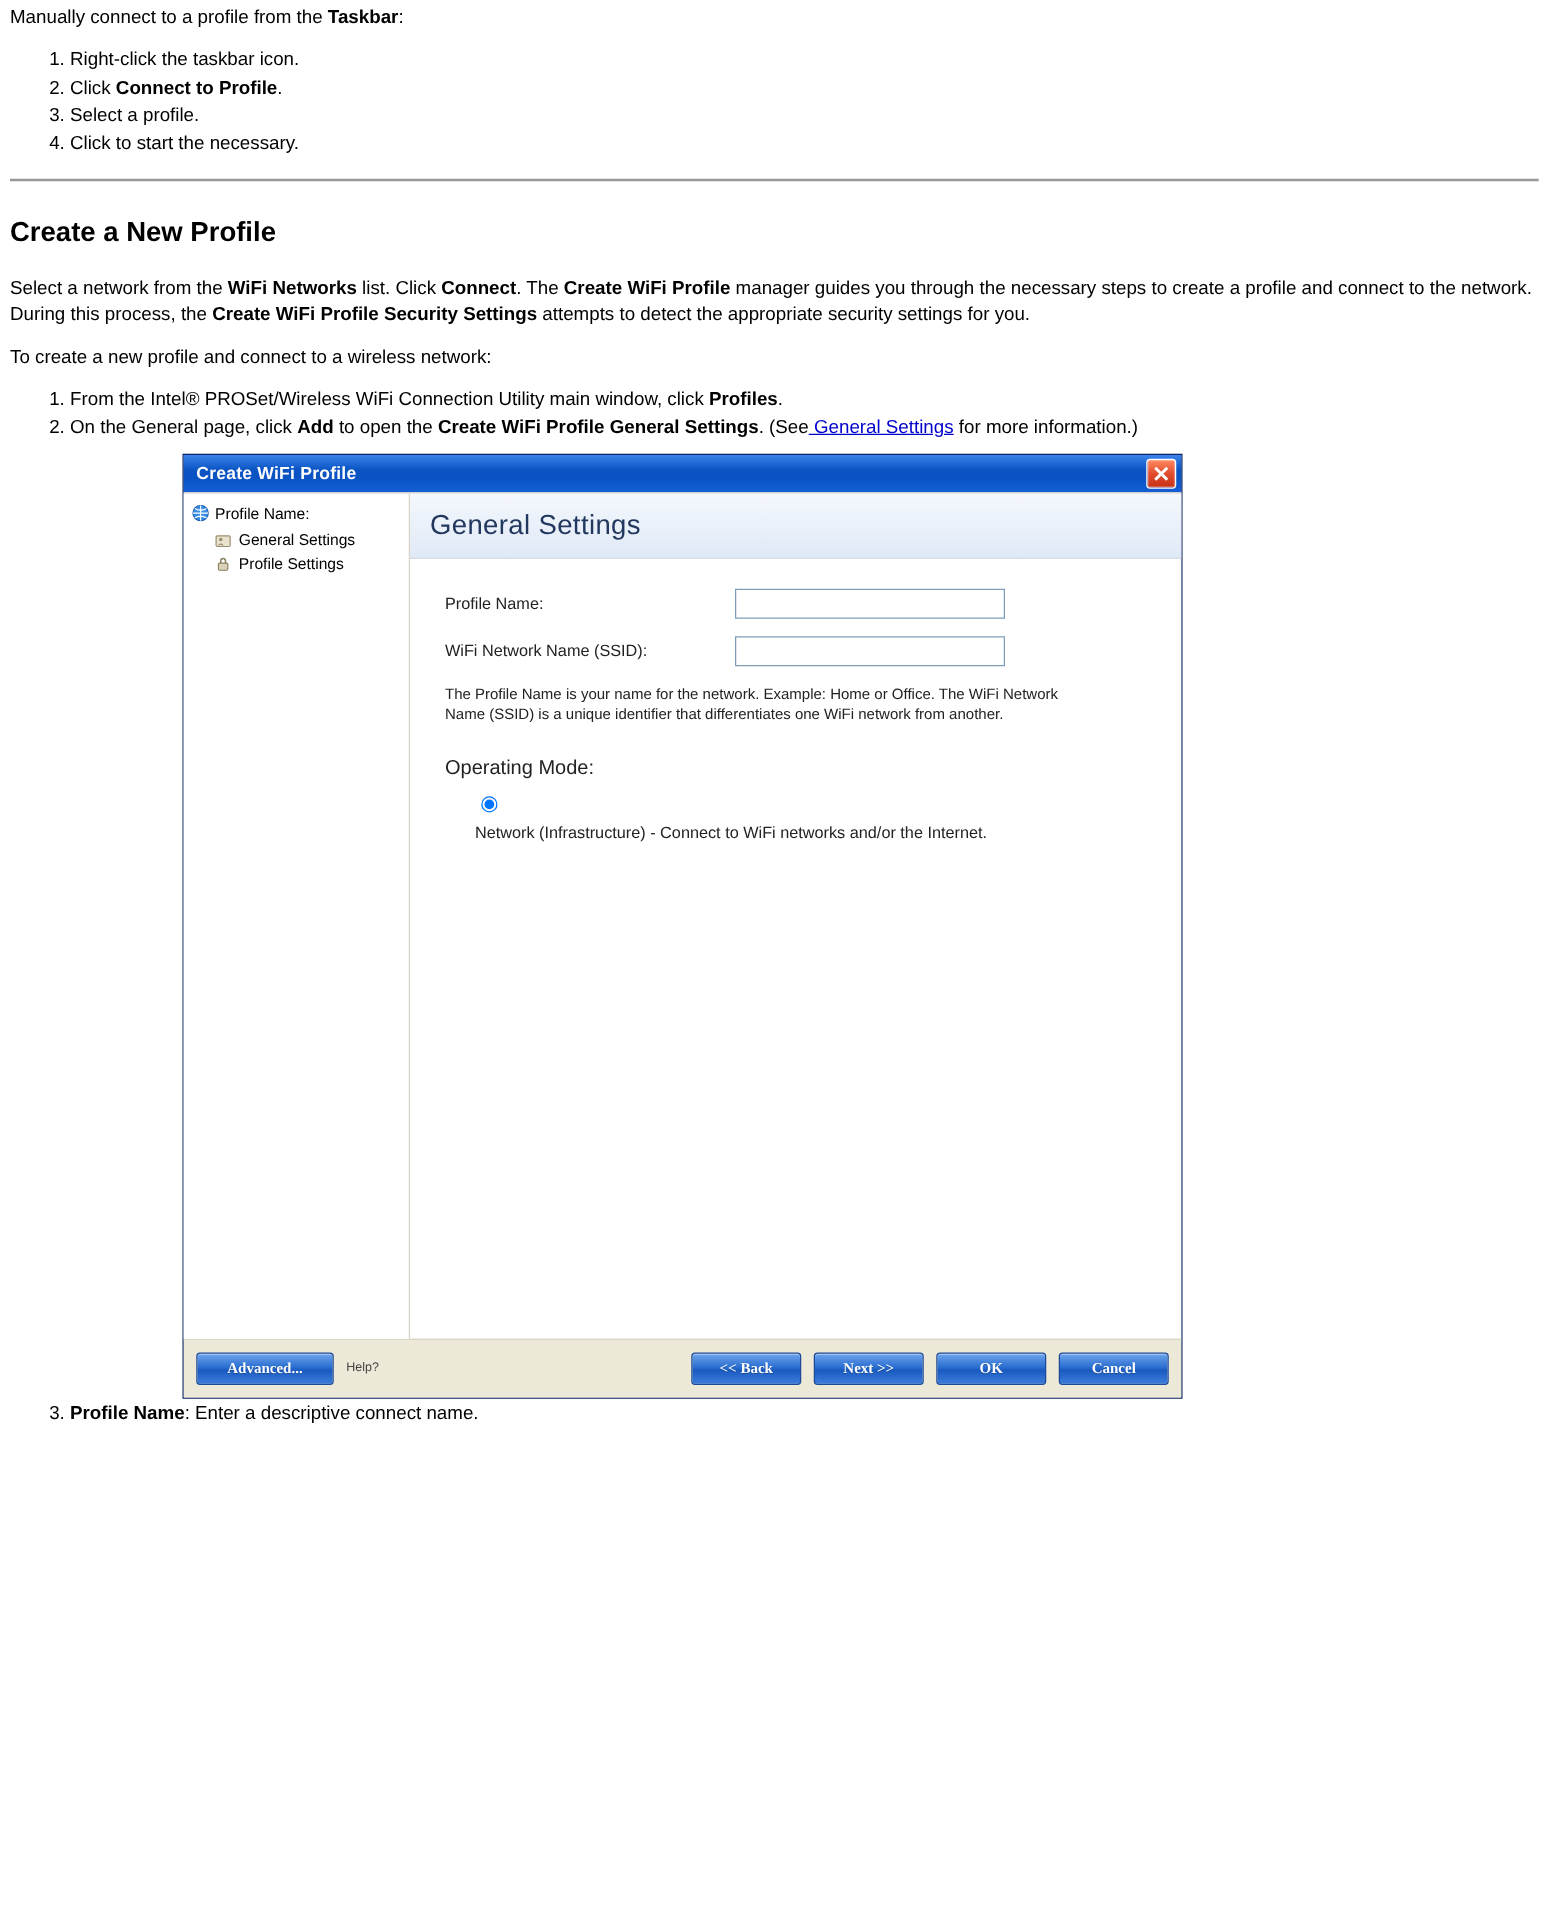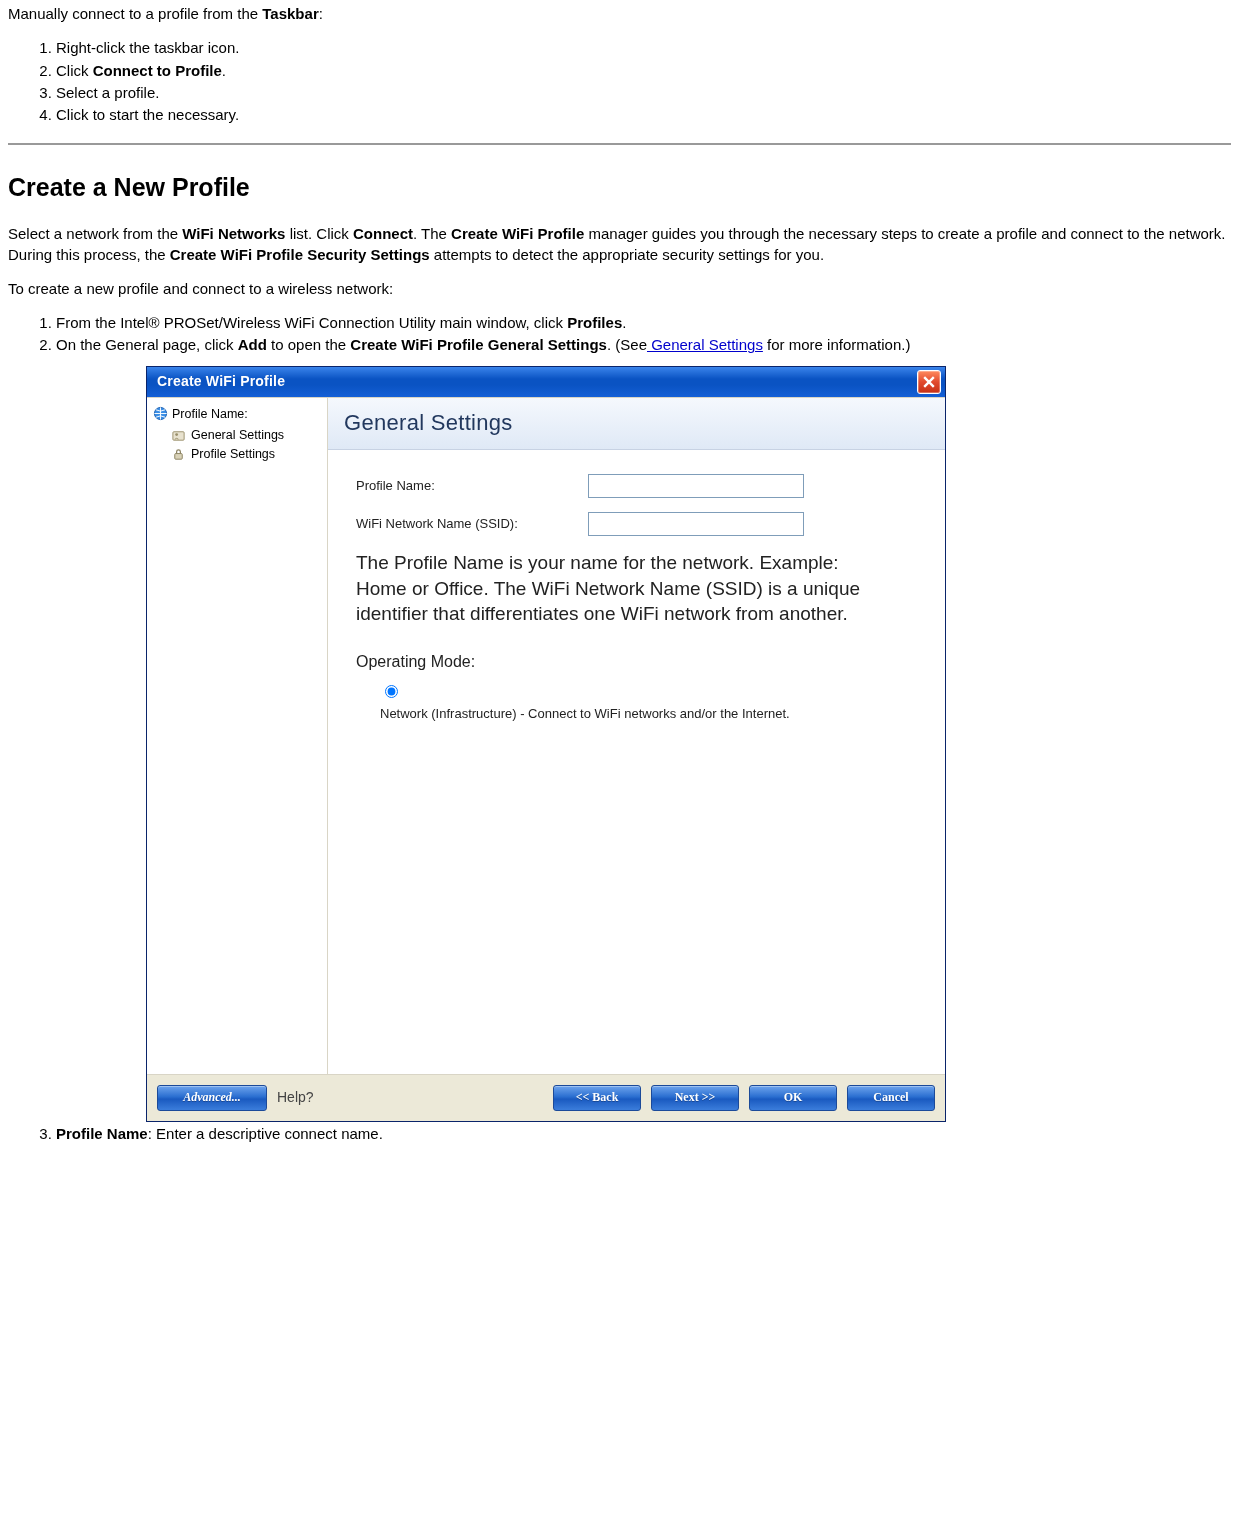--- a/index.html
+++ b/index.html
@@ -9,21 +9,21 @@
     margin: 0;
     padding: 4px 8px;
     width: 1223px;
     background: #fff;
   }
   p { margin: 0 0 14px 0; line-height: 1.35; }
   b { font-weight: bold; margin-top: 39px; }
   ol { margin: 4px 0 14px 0; padding-left: 48px; }
   ol li { margin: 2px 0; line-height: 1.35; }
   hr { border: none; border-top: 2px solid #999; margin: 18px 0 28px 0; }
-  h2 { font-size: 25px; font-weight: bold; margin: 0 0 22px 0; }
+  h2 { font-size: 22px; font-weight: bold; margin: 0 0 22px 0; }
   a.link { color: #0000cc; text-decoration: underline; }
 
   
   .dialog-wrap {
     margin: 10px 0 2px 90px;
     width: 800px;
   }
   .dialog {
     border: 1px solid #0a246a;
     background: #ece9d8;
@@ -87,21 +87,21 @@
   }
   .form-area { padding: 24px 22px 10px 28px; color:#222; }
   .form-row { display:flex; align-items:center; margin-bottom: 14px; }
   .form-row label { width: 232px; font-size: 13px; }
   .form-row input[type=text] {
     width: 210px; height: 20px;
     border: 1px solid #7f9db9;
     background: #fff;
     font: 12px Tahoma;
   }
-  .hint { font-size: 19px; line-height: 1.35; margin: 10px 0 24px 0; max-width: 520px; }
+  .hint { font-size: 12px; line-height: 1.35; margin: 10px 0 24px 0; max-width: 520px; }
   .opmode-label { font-size: 16px; margin-bottom: 10px; }
   .radioitem { display:flex; gap:8px; align-items:flex-start; margin: 4px 0 10px 24px; font-size:13px; max-width: 520px; flex-direction: column; }
   .radioitem input { margin-top:2px; }
   .radioitem .rtxt { line-height:1.3; }
 
   .dlgfooter {
     background: #ece9d8;
     border-top: 1px solid #d9d5c6;
     padding: 10px 10px;
     display:flex;
@@ -115,23 +115,23 @@
     border: 1px solid #1c4a99;
     border-radius: 3px;
     background: linear-gradient(to bottom, #6ea4ed 0%, #2a6ed0 45%, #1a5ac0 55%, #3b7ddb 100%);
     color: #fff;
     font: bold 12px Tahoma;
     padding: 0 12px;
     text-shadow: 0 1px 0 rgba(0,0,0,.25);
     box-shadow: inset 0 1px 0 rgba(255,255,255,.35);
     cursor: pointer;
   }
-  .btn.adv { min-width: 110px; font-style: italic; }
+  .btn.adv { min-width: 110px; }
   .helpq {
-    font-size: 14px; color:#444;
+    font-size: 10px; color:#444;
   }
 </style>
 </head>
 <body>
 
 <p>
   <span>Manually connect to a profile from the </span><b>Taskbar</b><span>:</span>
 </p>
 
 <ol>

